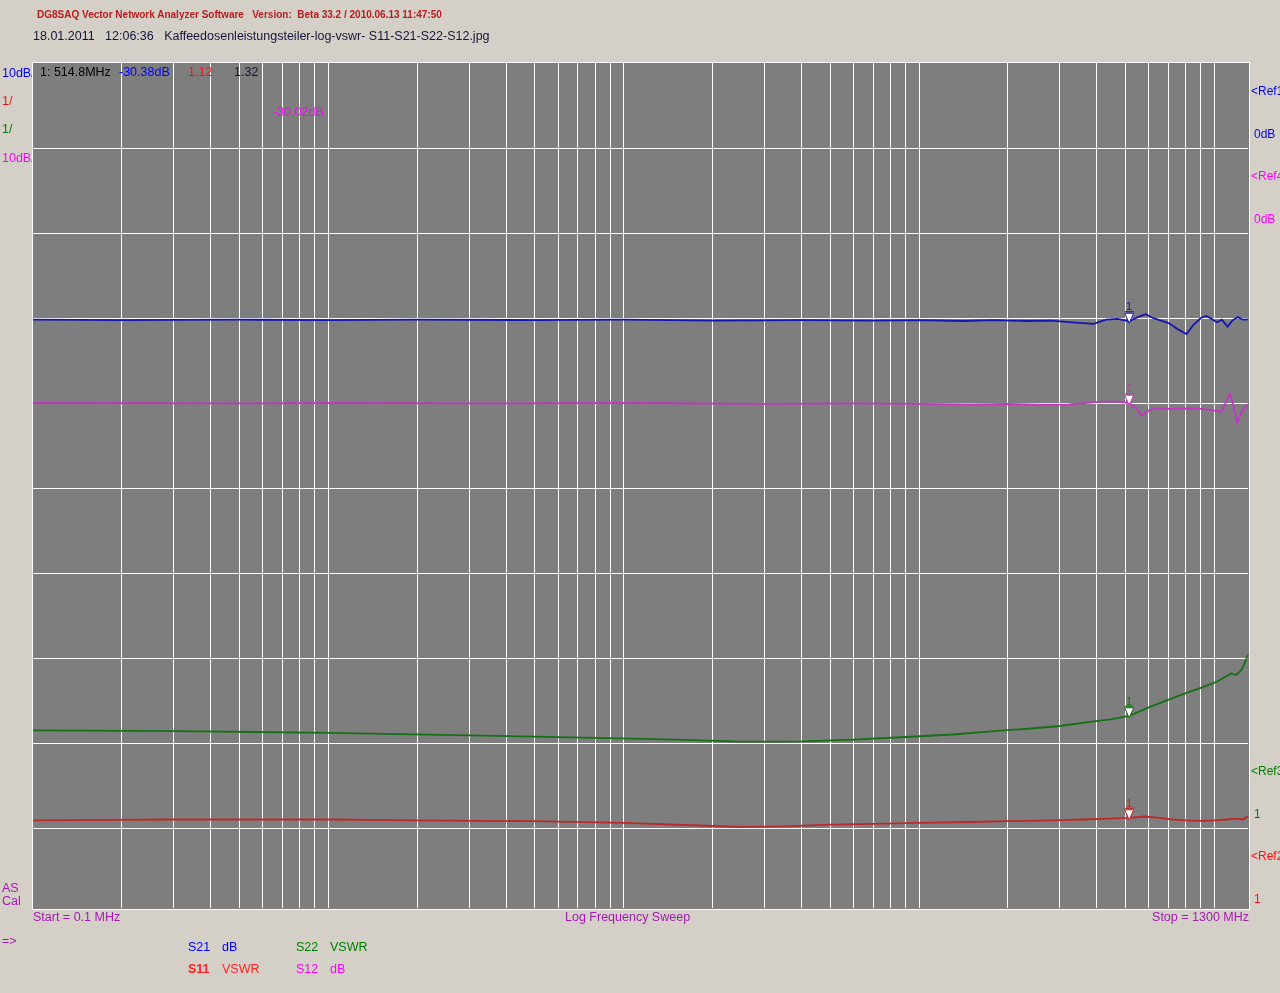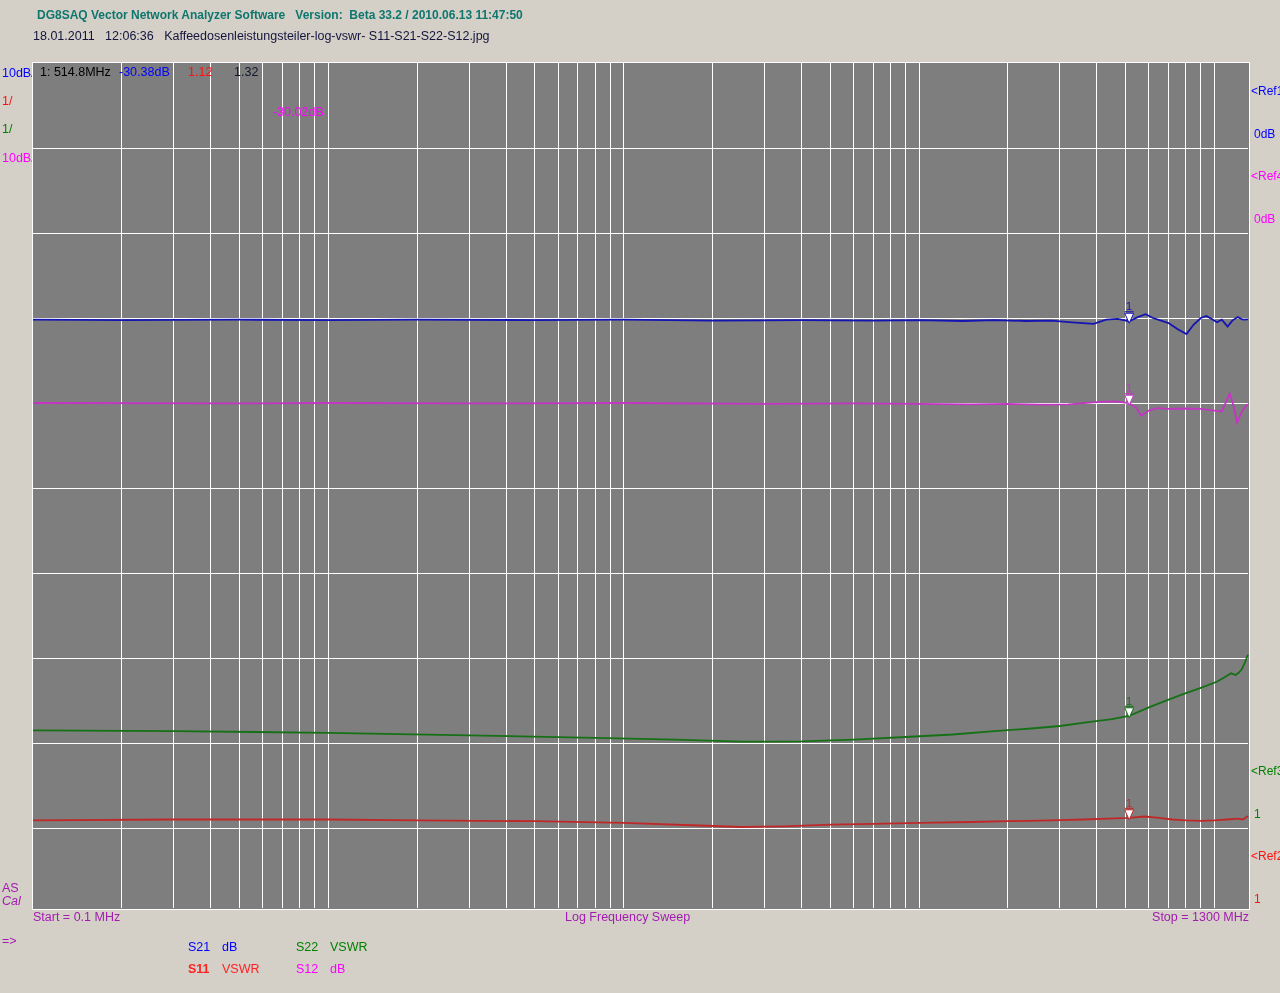--- a/index.html
+++ b/index.html
@@ -1,36 +1,36 @@
 <!DOCTYPE html>
 <html><head>
 <meta charset="utf-8">
 <style>
   html,body{margin:0;padding:0;background:#d4d0c8;}
   #screen{position:relative;width:1280px;height:993px;background:#d4d0c8;overflow:hidden;
           font-family:"Liberation Sans",sans-serif;}
   .t{position:absolute;white-space:pre;font:12.5px/1.15 "Liberation Sans",sans-serif;color:#a21caf;}
-  .title{font-weight:bold;font-size:12px;color:#0f766e;left:37px;top:9px;}
+  .title{font-weight:bold;font-size:10px;color:#b91c1c;left:37px;top:9px;}
   .subtitle{color:#14143c;left:33px;top:29px;text-align:center;}
   #plot{position:absolute;left:32px;top:62px;width:1218px;height:848px;}
   
   .scale0{left:2px;top:66px;} .scale1{left:2px;top:94px;}
   .scale2{left:2px;top:122px;} .scale3{left:2px;top:151px;}
   
   .mk-label{left:40px;top:65px;color:#000;}
   .mk-v0{left:119px;top:65px;} .mk-v1{left:188px;top:65px;}
   .mk-v2{left:234px;top:65px;} .mk-v3{left:273px;top:65px;margin-top:40px;}
   
   .ref-label{position:absolute;left:1251px;white-space:pre;font:12px/1.18 "Liberation Sans",sans-serif;}
   .ref-label .l2{padding-left:3px;}
   
   .ax-start{left:33px;top:910px;} .ax-center{left:565px;top:910px;}
   .ax-stop{left:1140px;top:910px;width:109px;text-align:right;}
   
-  .lbl-as{left:2px;top:881px;} .lbl-cal{left:2px;top:894px;font-style:italic;} .lbl-arrow{left:2px;top:934px;}
+  .lbl-as{left:2px;top:881px;} .lbl-cal{left:2px;top:894px;} .lbl-arrow{left:2px;top:934px;}
   
   .lg-r1{top:940px;} .lg-r2{top:962px;}
   .lg-c1{left:188px;} .lg-c1u{left:222px;} .lg-c2{left:296px;} .lg-c2u{left:330px;}
 </style>
 </head>
 <body>
 
 <div id="screen">
 
   <div class="t title">DG8SAQ Vector Network Analyzer Software   Version:  Beta 33.2 / 2010.06.13 11:47:50</div>

